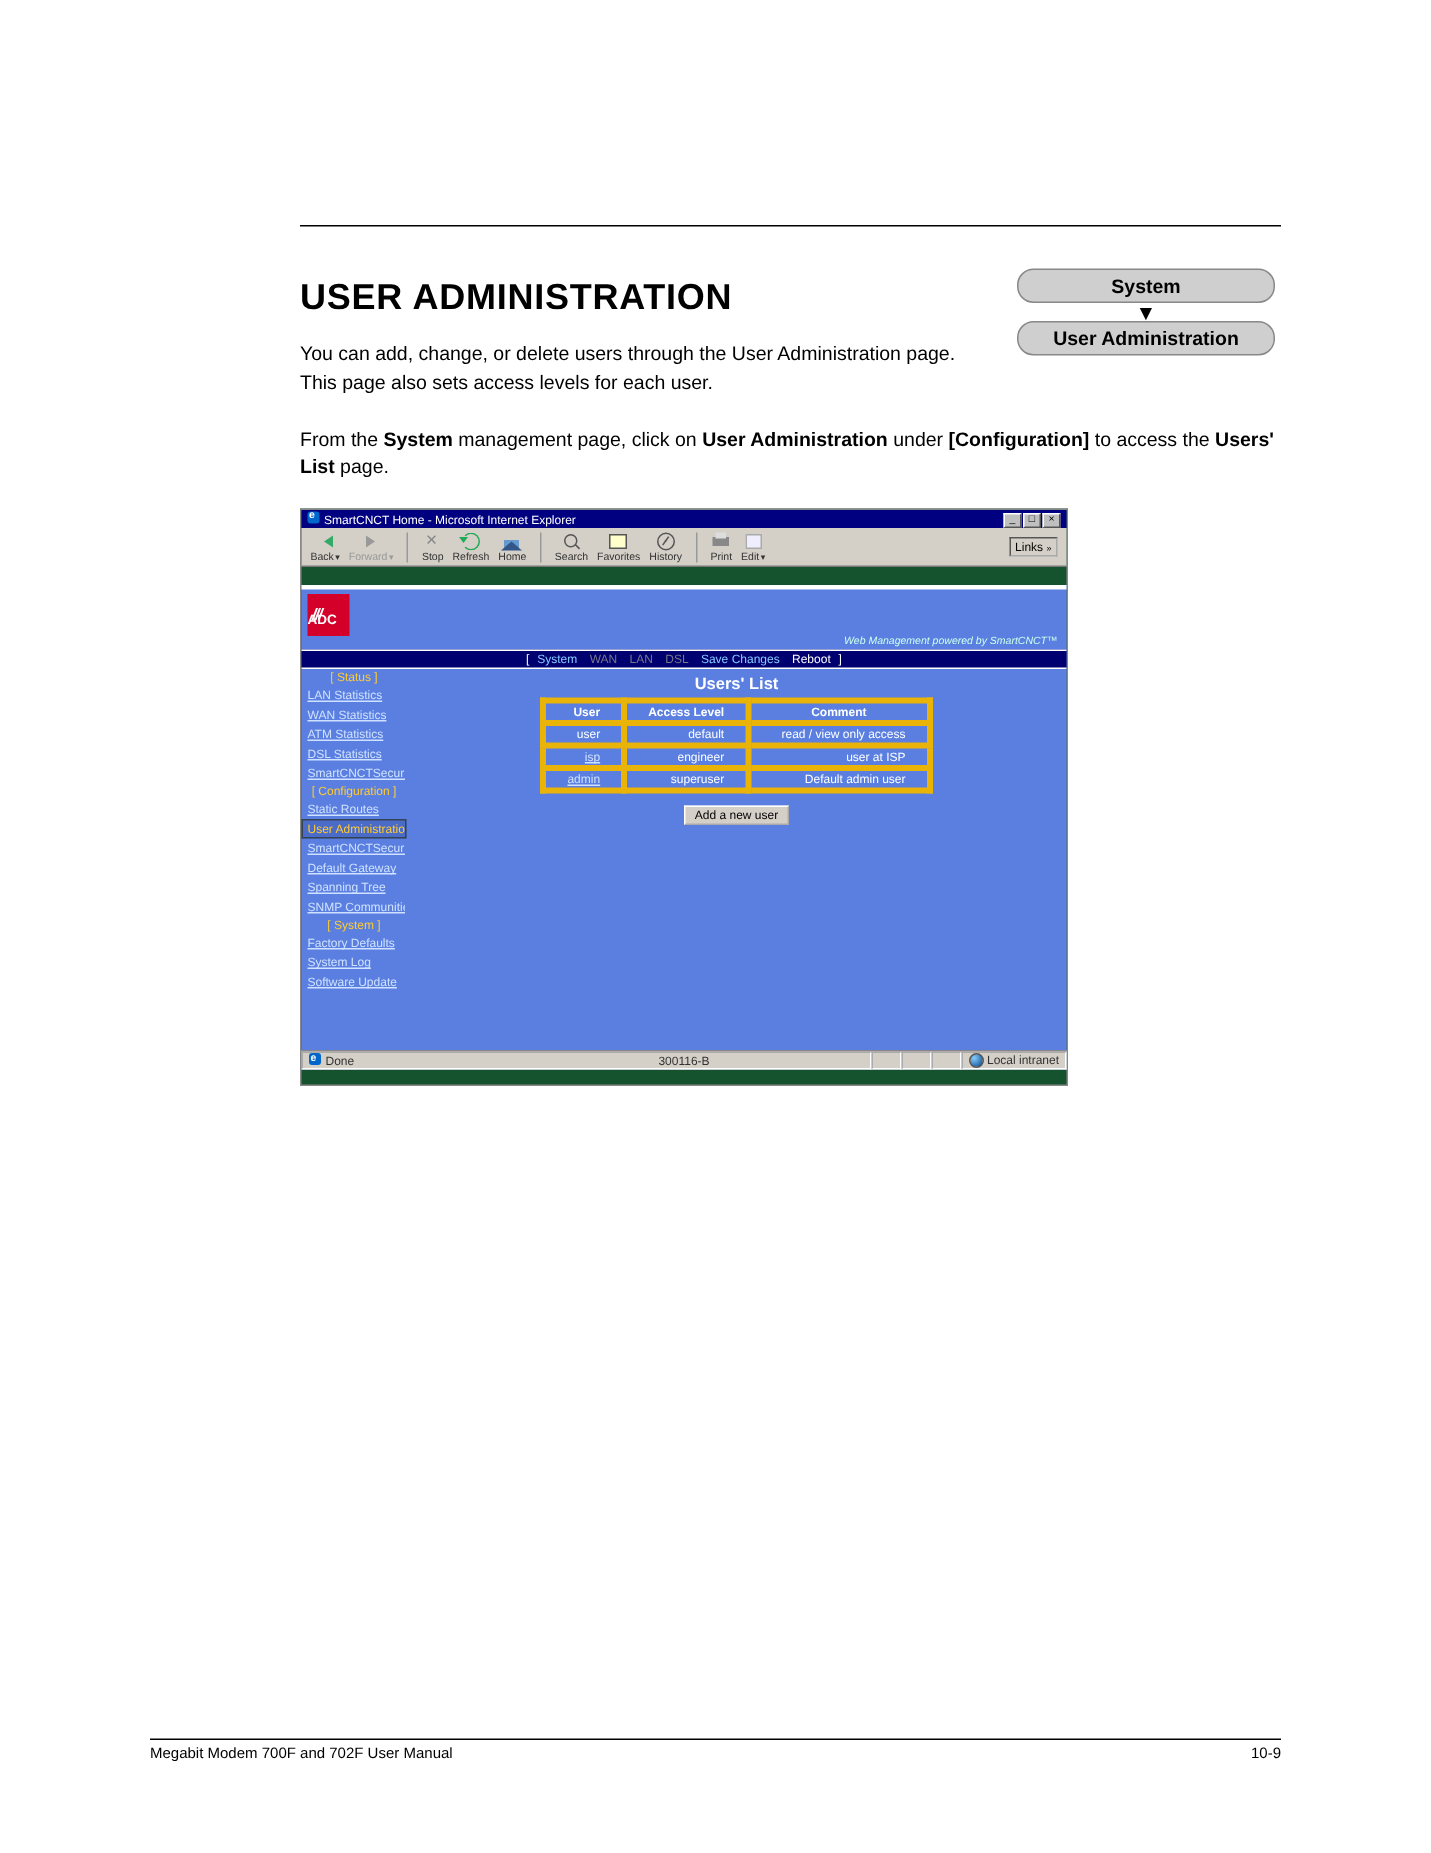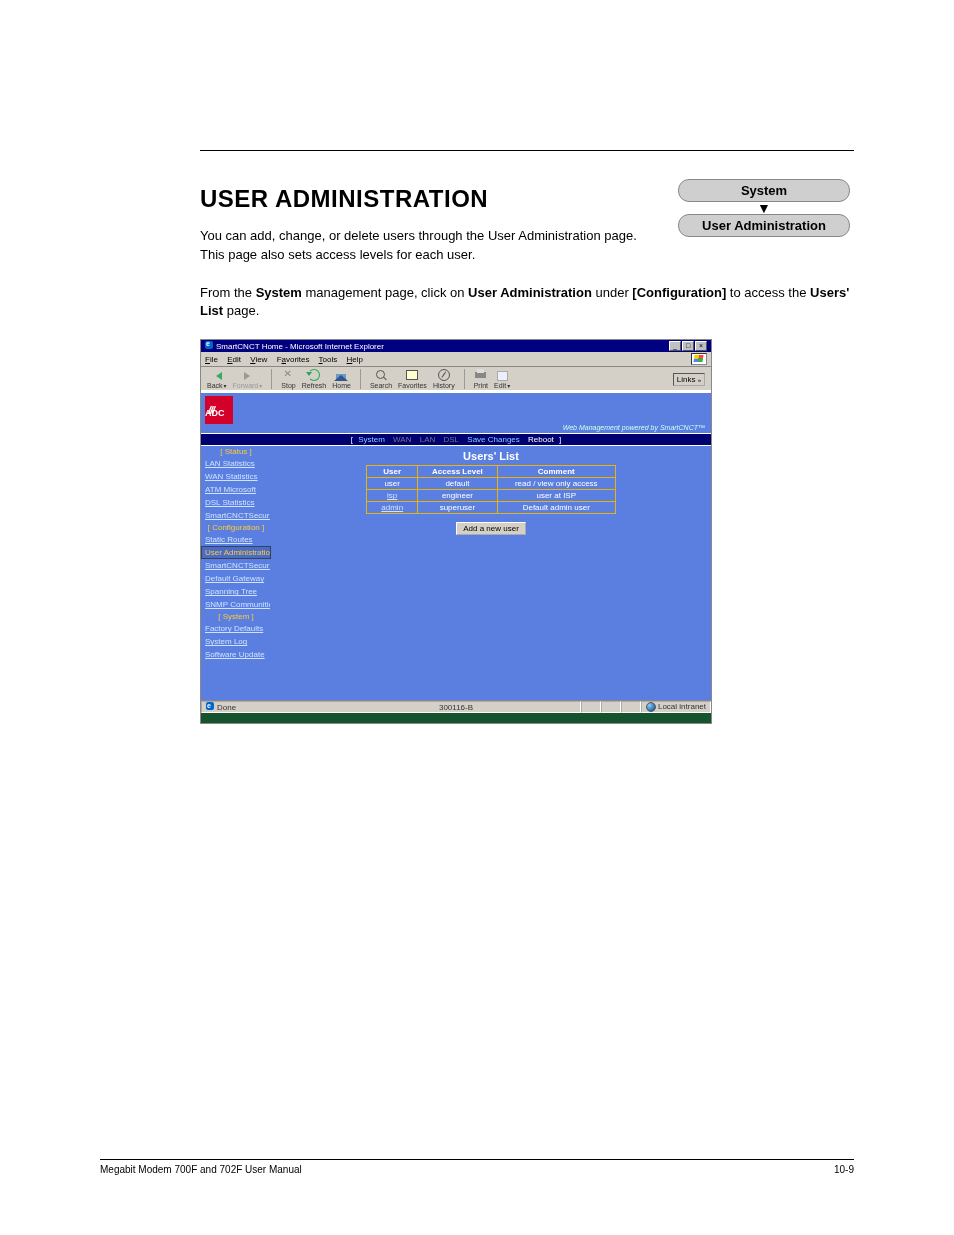--- a/index.html
+++ b/index.html
@@ -227,23 +227,23 @@
     left:70px;right:0;top:75px;
     text-align:center;
   }
   table.users{
     margin:0 auto;
     border-collapse:collapse;
     font-size:8px;
     color:#fff;
   }
   table.users th, table.users td{
-    border:1px solid #eab308;
+    border:4px solid #eab308;
     padding:1px 14px;
-    text-align:center;
+    text-align:right;
   }
   table.users a{color:#cfe2ff;text-decoration:underline;}
   .addbtn{
     margin-top:8px;
     font-size:8px;
     padding:1px 6px;
     background:#d4d0c8;
     border:1px outset #fff;
   }
   .statusbar{
@@ -283,31 +283,20 @@
     <br><br>
     <span>From the </span><span class="b">System</span><span> management page, click on </span><span class="b">User Administration</span><span> under </span><span class="b">[Configuration]</span><span> to access the </span><span class="b">Users' List</span><span> page.</span>
   </div>
 
   <div class="screenshot">
     <div class="titlebar">
       <span><span class="ieicon"></span><span>SmartCNCT Home - Microsoft Internet Explorer</span></span>
       <span class="winicons">
         <span>_</span><span>□</span><span>×</span>
       </span>
-    </div>
-    <div class="menubar">
-      <div>
-        <span><u>F</u>ile</span>
-        <span><u>E</u>dit</span>
-        <span><u>V</u>iew</span>
-        <span>F<u>a</u>vorites</span>
-        <span><u>T</u>ools</span>
-        <span><u>H</u>elp</span>
-      </div>
-      <div class="flagbox"></div>
     </div>
     <div class="toolbar">
       <div class="tbtns">
         <div class="tbtn"><div class="ic ic-back"></div><span>Back</span><span class="dd">▾</span></div>
         <div class="tbtn" style="color:#999"><div class="ic ic-fwd"></div><span>Forward</span><span class="dd">▾</span></div>
         <div class="tsep"></div>
         <div class="tbtn"><div class="ic ic-stop"></div><span>Stop</span></div>
         <div class="tbtn"><div class="ic ic-refresh"></div><span>Refresh</span></div>
         <div class="tbtn"><div class="ic ic-home"></div><span>Home</span></div>
         <div class="tsep"></div>
@@ -335,21 +324,21 @@
         <a class="dim">DSL</a>
         <a>Save Changes</a>
         <a class="light">Reboot</a>
         <span class="bracket">]</span>
       </div>
 
       <div class="sidebar">
         <div class="navgroup">[ Status ]</div>
         <a class="navitem">LAN Statistics</a>
         <a class="navitem">WAN Statistics</a>
-        <a class="navitem">ATM Microsoft</a>
+        <a class="navitem">ATM Statistics</a>
         <a class="navitem">DSL Statistics</a>
         <a class="navitem">SmartCNCTSecurity</a>
         <div class="navgroup">[ Configuration ]</div>
         <a class="navitem">Static Routes</a>
         <a class="navitem sel">User Administration</a>
         <a class="navitem">SmartCNCTSecurity</a>
         <a class="navitem">Default Gateway</a>
         <a class="navitem">Spanning Tree</a>
         <a class="navitem">SNMP Communities</a>
         <div class="navgroup">[ System ]</div>

